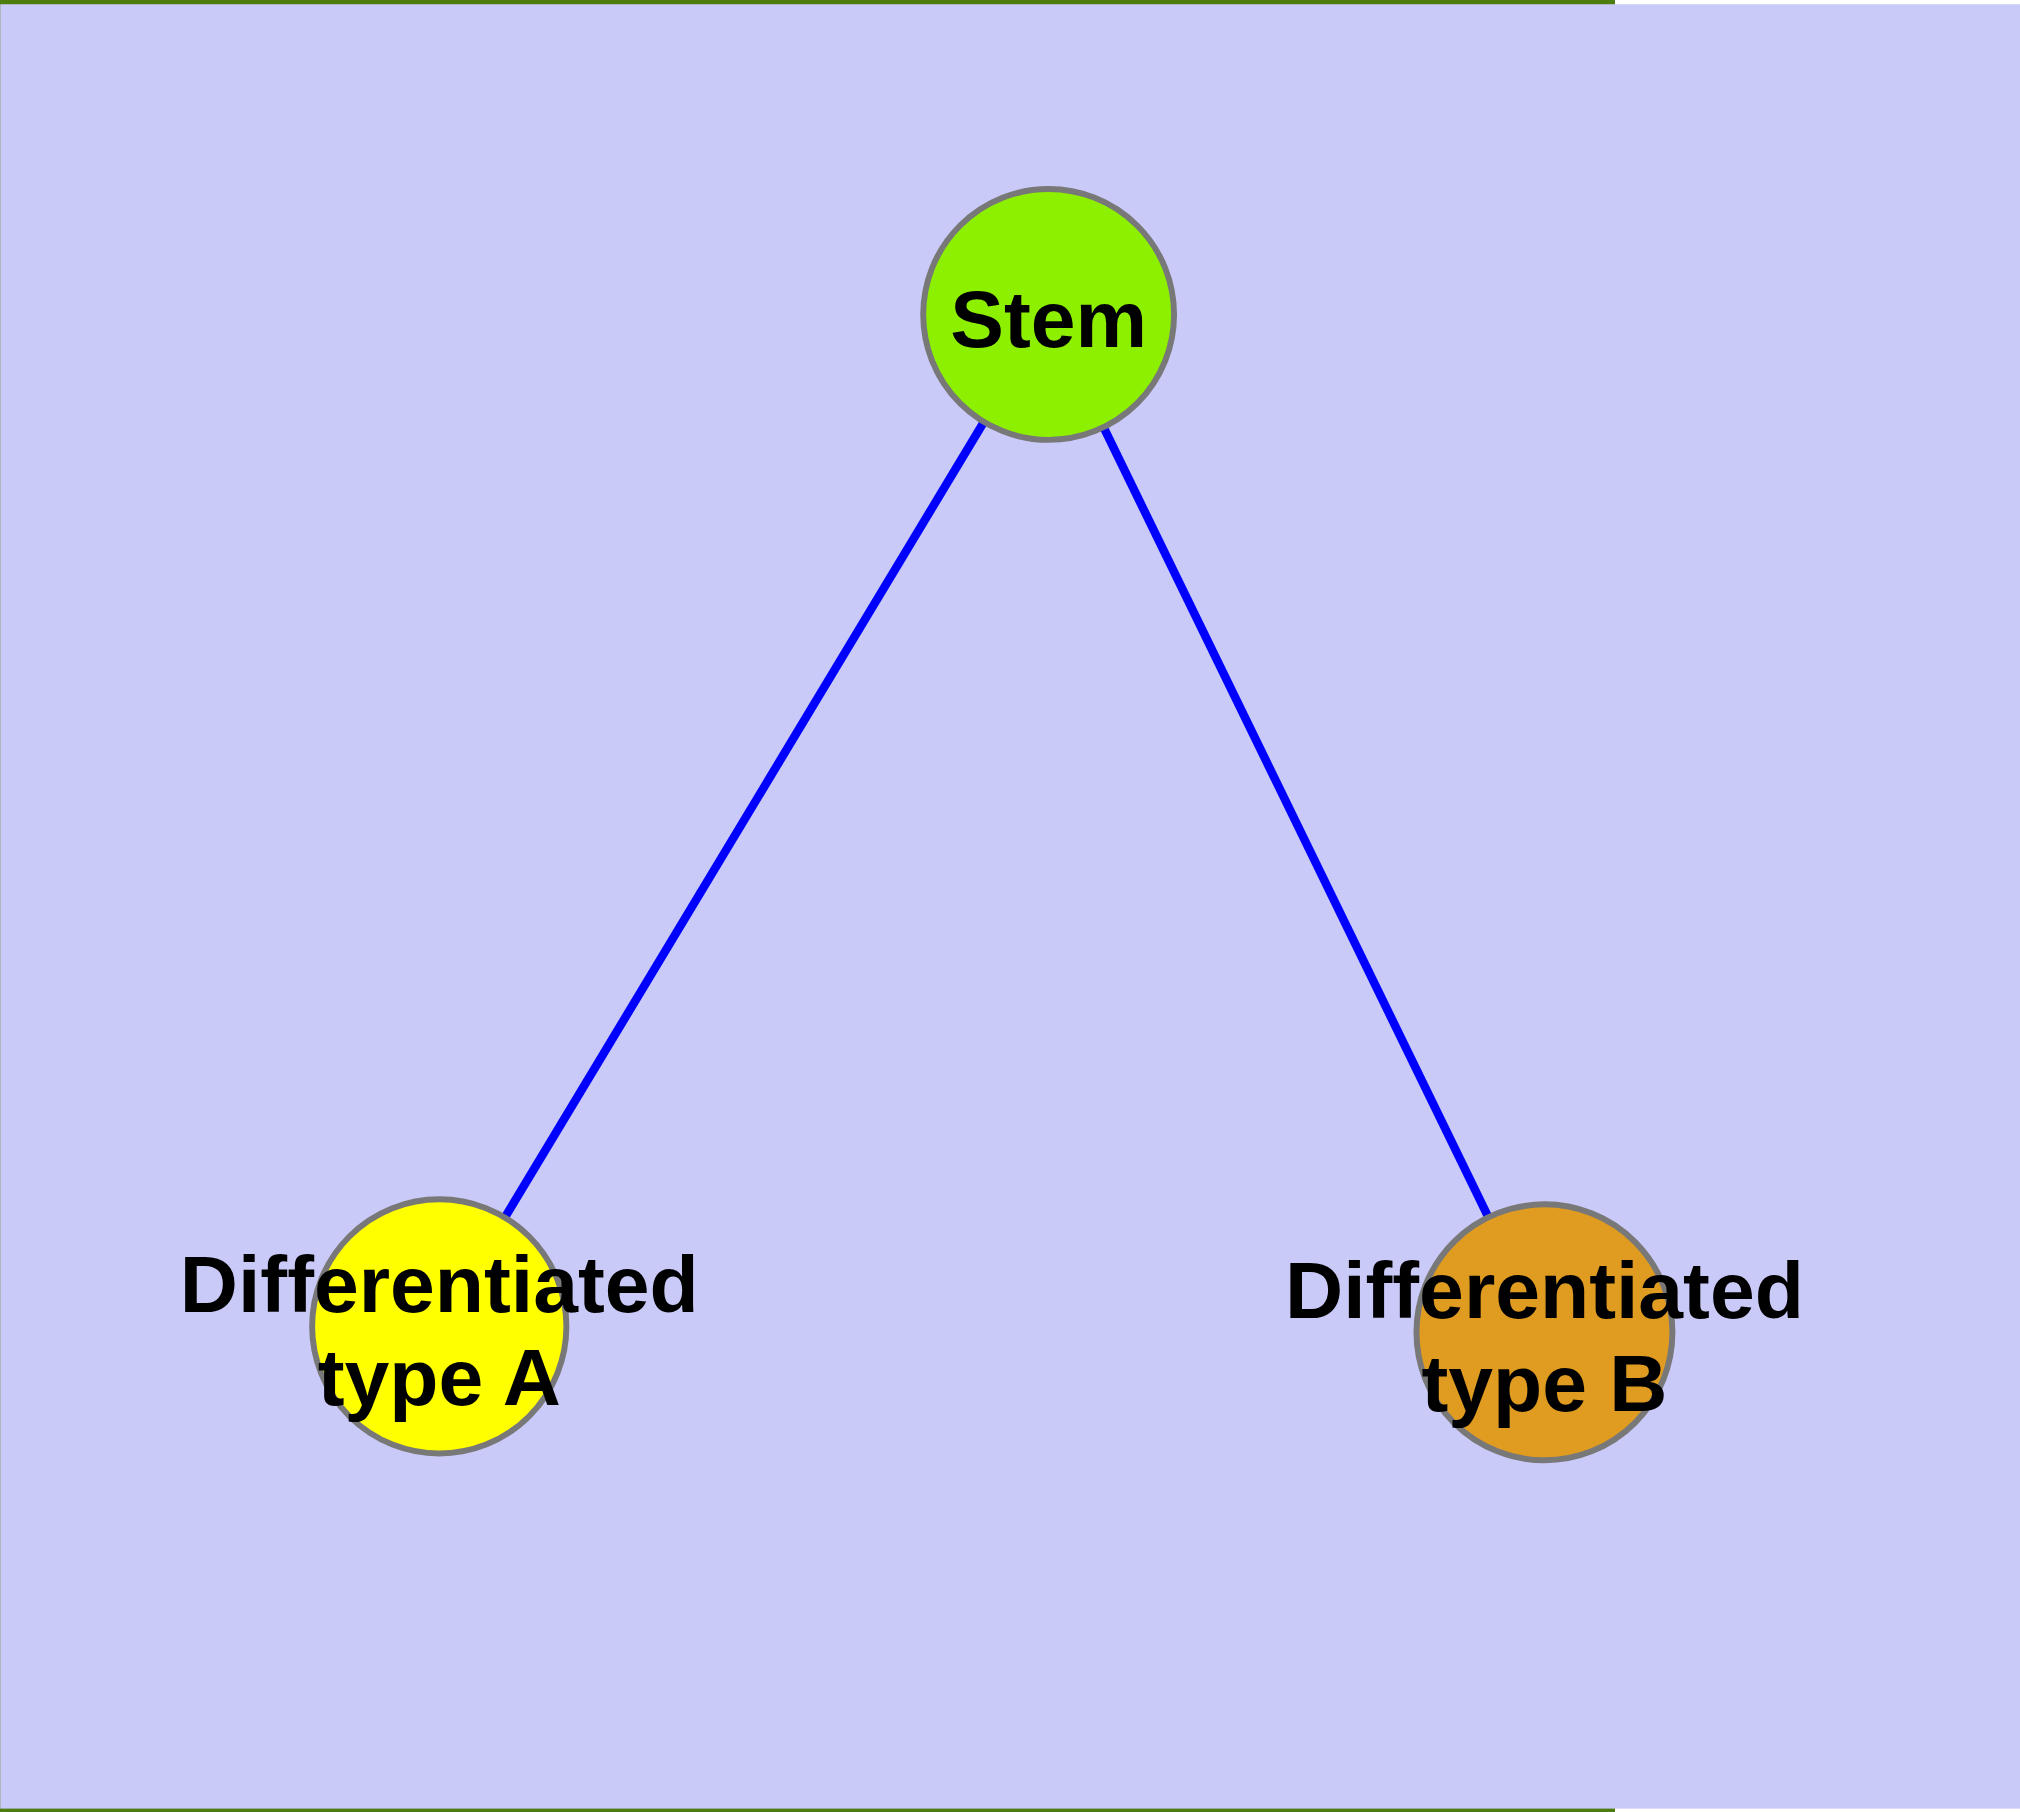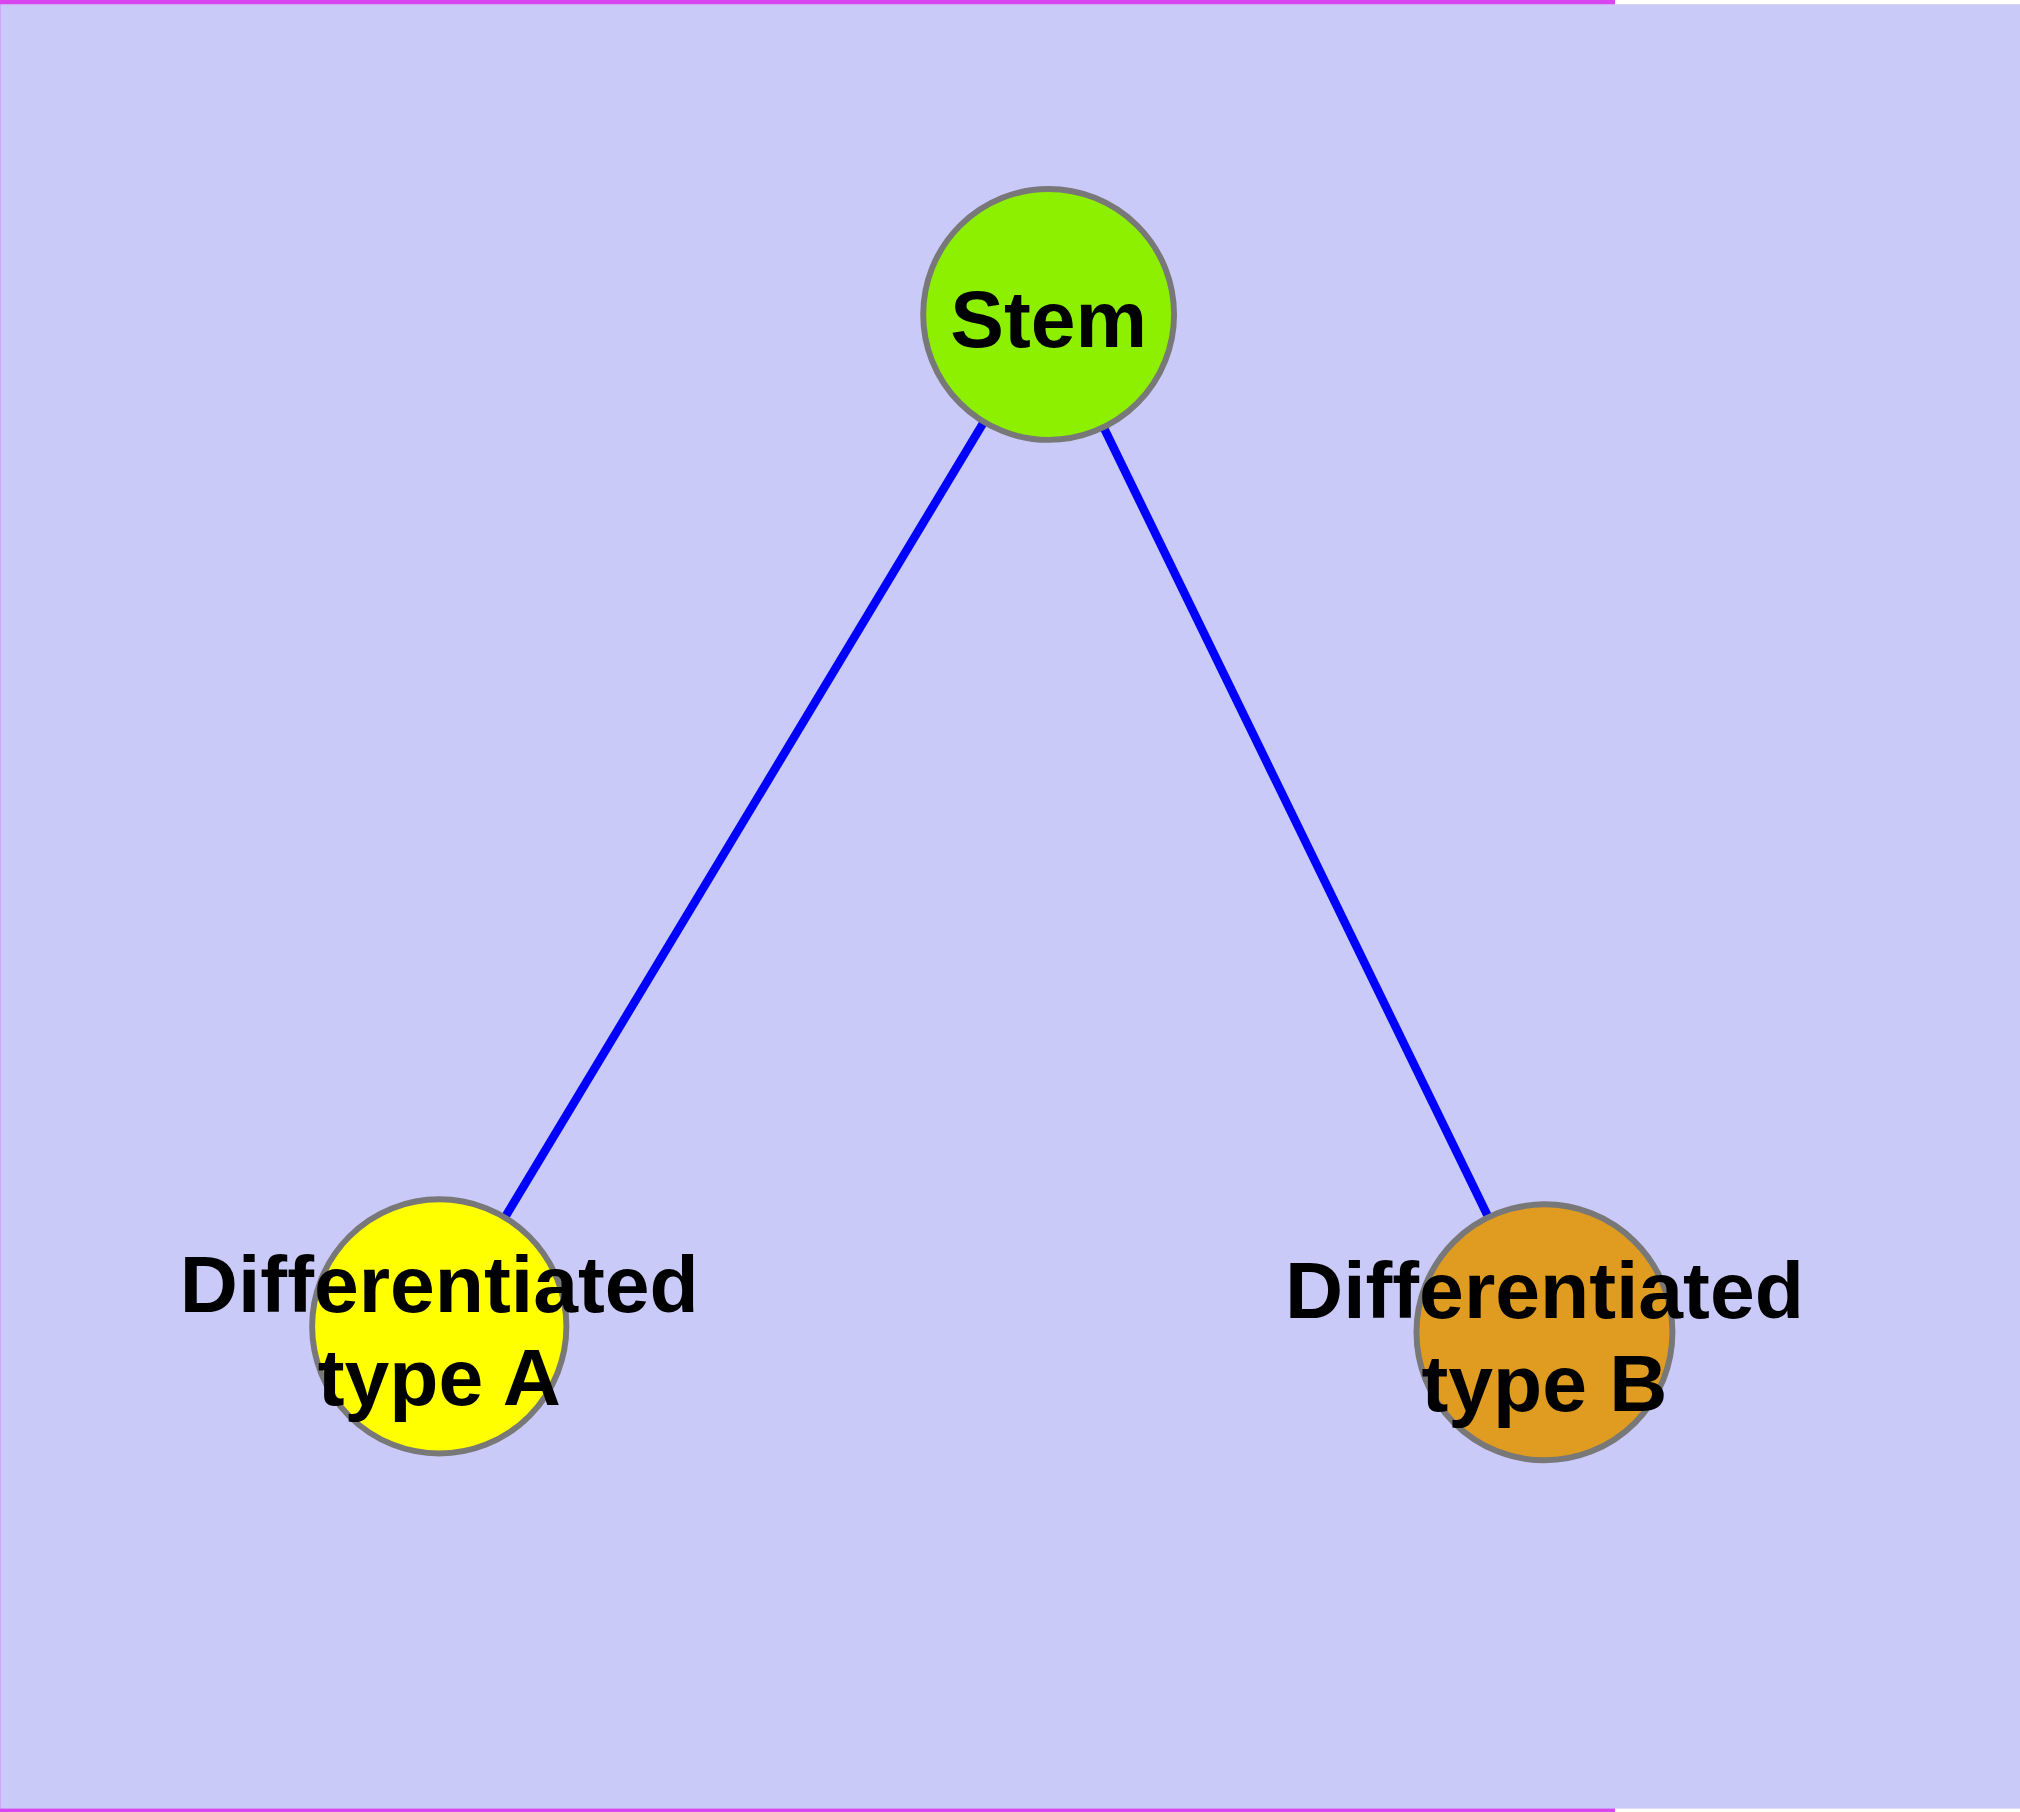--- a/index.html
+++ b/index.html
@@ -4,21 +4,21 @@
 <style>
   html, body {
     margin: 0;
     padding: 0;
     background: #ffffff;
   }
   .stage {
     width: 1615px;
     height: 1812px;
     position: relative;
-    background: #d946ef;
+    background: #4d7c0f;
   }
   svg.diagram {
     display: block;
     width: 2021px;
     height: 1812px;
   }
   .edge-line {
     stroke-width: 10;
     fill: none;
     stroke-linecap: butt;

